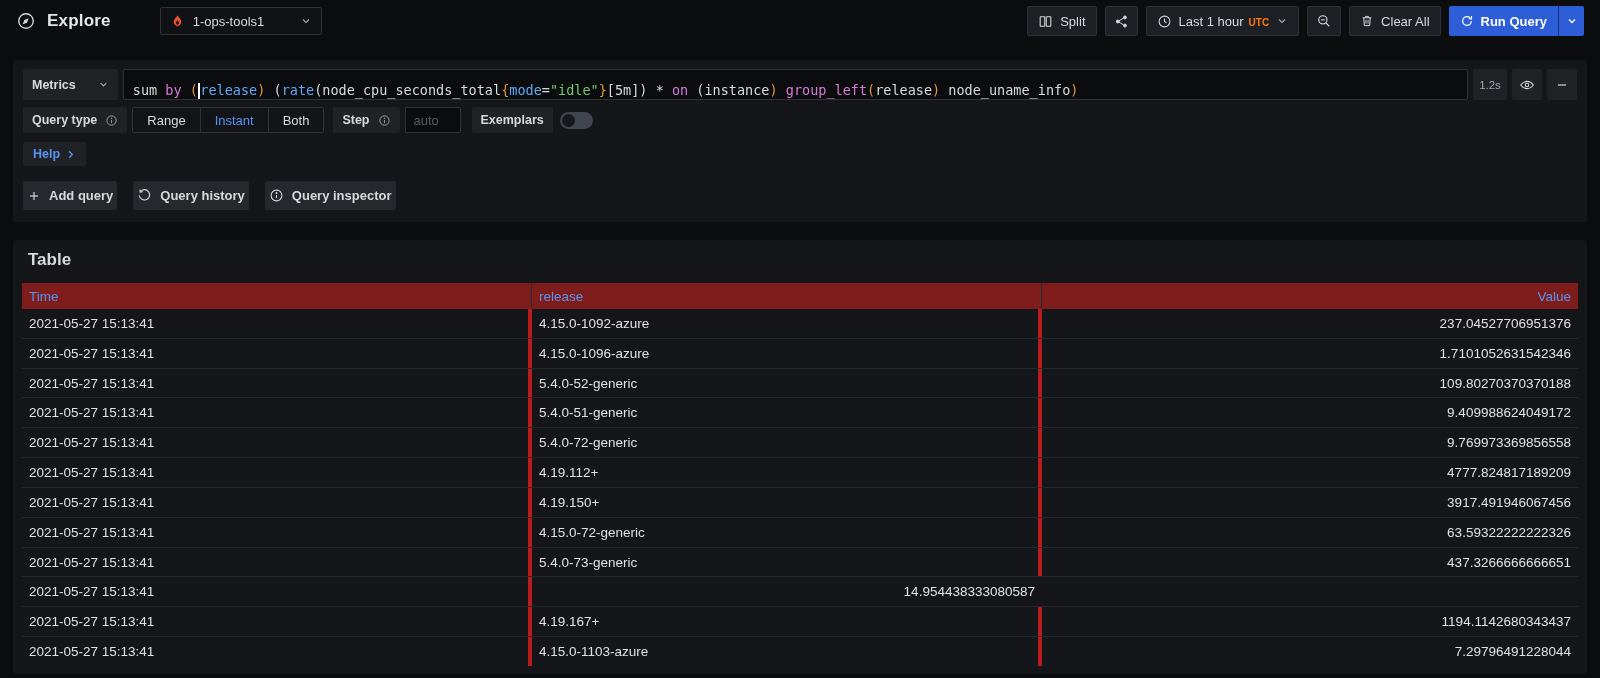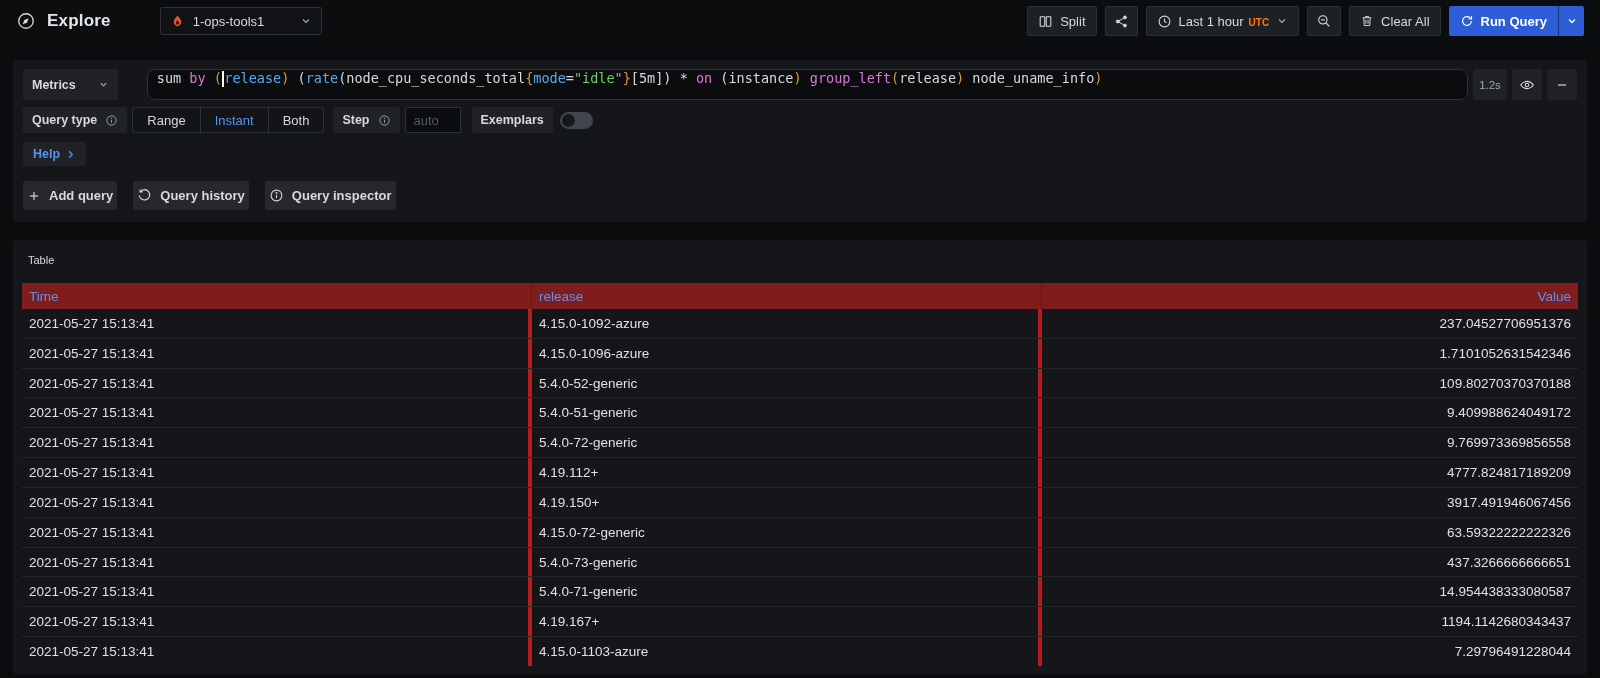--- a/index.html
+++ b/index.html
@@ -53,23 +53,23 @@
   .content{padding:0 13px;}
   .panel{background:var(--panel-bg);border-radius:3px;}
   .query-panel{margin-top:18px;padding:9px 10px 12px 10px;}
 
   .q-row1{display:flex;align-items:stretch;gap:5px;height:31px;}
   .metrics-btn{
     display:flex;align-items:center;gap:22px;padding:0 9px;background:var(--btn-bg);
     border:none;border-radius:2px;color:var(--text);font-weight:700;font-size:12.5px;cursor:pointer;font-family:inherit;
   }
   .query-field{
-    flex:1;display:flex;align-items:flex-start;background:#0b0c0e;border:1px solid var(--border);
-    border-radius:8px;padding:0 9px;font-family:"DejaVu Sans Mono","Liberation Mono",monospace;
-    font-size:13.5px;white-space:pre;cursor:text;overflow:hidden;margin-left:24px;
+    flex:1;display:flex;align-items:flex-end;background:#0b0c0e;border:1px solid var(--border);
+    border-radius:2px;padding:0 9px;font-family:"DejaVu Sans Mono","Liberation Mono",monospace;
+    font-size:13.5px;white-space:pre;cursor:text;overflow:hidden;
   }
   .tk-d{color:var(--text);}
   .tk-k{color:var(--code-pink);}
   .tk-b{color:var(--code-blue);}
   .tk-g{color:var(--code-green);}
   .tk-o{color:var(--code-orange);}
   .tk-cursor{display:inline-block;width:1.5px;height:16px;background:#fff;vertical-align:middle;margin:0 .5px;}
   .q-stat{
     width:34px;display:flex;align-items:center;justify-content:center;background:var(--btn-bg);
     border-radius:2px;color:var(--text-dim);font-size:11.5px;font-weight:500;
@@ -112,21 +112,21 @@
 
   .q-row4{margin-top:15px;display:flex;gap:16px;}
   .sec-btn{
     height:29px;display:flex;align-items:center;gap:8px;padding:0 4px;background:#26282d;
     border:none;border-radius:2px;color:var(--text);font-size:13px;font-weight:700;cursor:pointer;font-family:inherit;
   }
 
   
   .table-panel{margin-top:18px;height:434px;padding:0 9px 8px 9px;display:flex;flex-direction:column;}
   .panel-title-row{height:40px;display:flex;align-items:center;padding:0 6px;}
-  .panel-title{font-size:11px;font-weight:400;color:var(--text);}
+  .panel-title{font-size:17px;font-weight:700;color:var(--text);}
   .grafana-table{flex:1;display:flex;flex-direction:column;margin-top:3px;}
   .t-header{display:grid;grid-template-columns:510px 510px 1fr;height:26px;background:#7f1d1d;}
   .t-hcell{
     display:flex;align-items:center;padding:0 7px;color:var(--accent-blue);
     font-size:13.5px;font-weight:500;border-right:1px solid #2a2d31;cursor:pointer;
   }
   .t-hcell:last-child{border-right:none;justify-content:flex-end;}
   .t-body{flex:1;display:flex;flex-direction:column;}
   .t-row{
     display:grid;grid-template-columns:510px 510px 1fr;flex:1;
@@ -412,21 +412,20 @@
             <div class="t-cell c-release">4.15.0-72-generic</div>
             <div class="t-cell c-value">63.59322222222326</div>
           </div>
           <div class="t-row">
             <div class="t-cell c-time">2021-05-27 15:13:41</div>
             <div class="t-cell c-release">5.4.0-73-generic</div>
             <div class="t-cell c-value">437.3266666666651</div>
           </div>
           <div class="t-row">
             <div class="t-cell c-time">2021-05-27 15:13:41</div>
-            <div class="t-cell c-release">5.4.0-71-generic</div>
             <div class="t-cell c-value">14.954438333080587</div>
           </div>
           <div class="t-row">
             <div class="t-cell c-time">2021-05-27 15:13:41</div>
             <div class="t-cell c-release">4.19.167+</div>
             <div class="t-cell c-value">1194.1142680343437</div>
           </div>
           <div class="t-row">
             <div class="t-cell c-time">2021-05-27 15:13:41</div>
             <div class="t-cell c-release">4.15.0-1103-azure</div>

